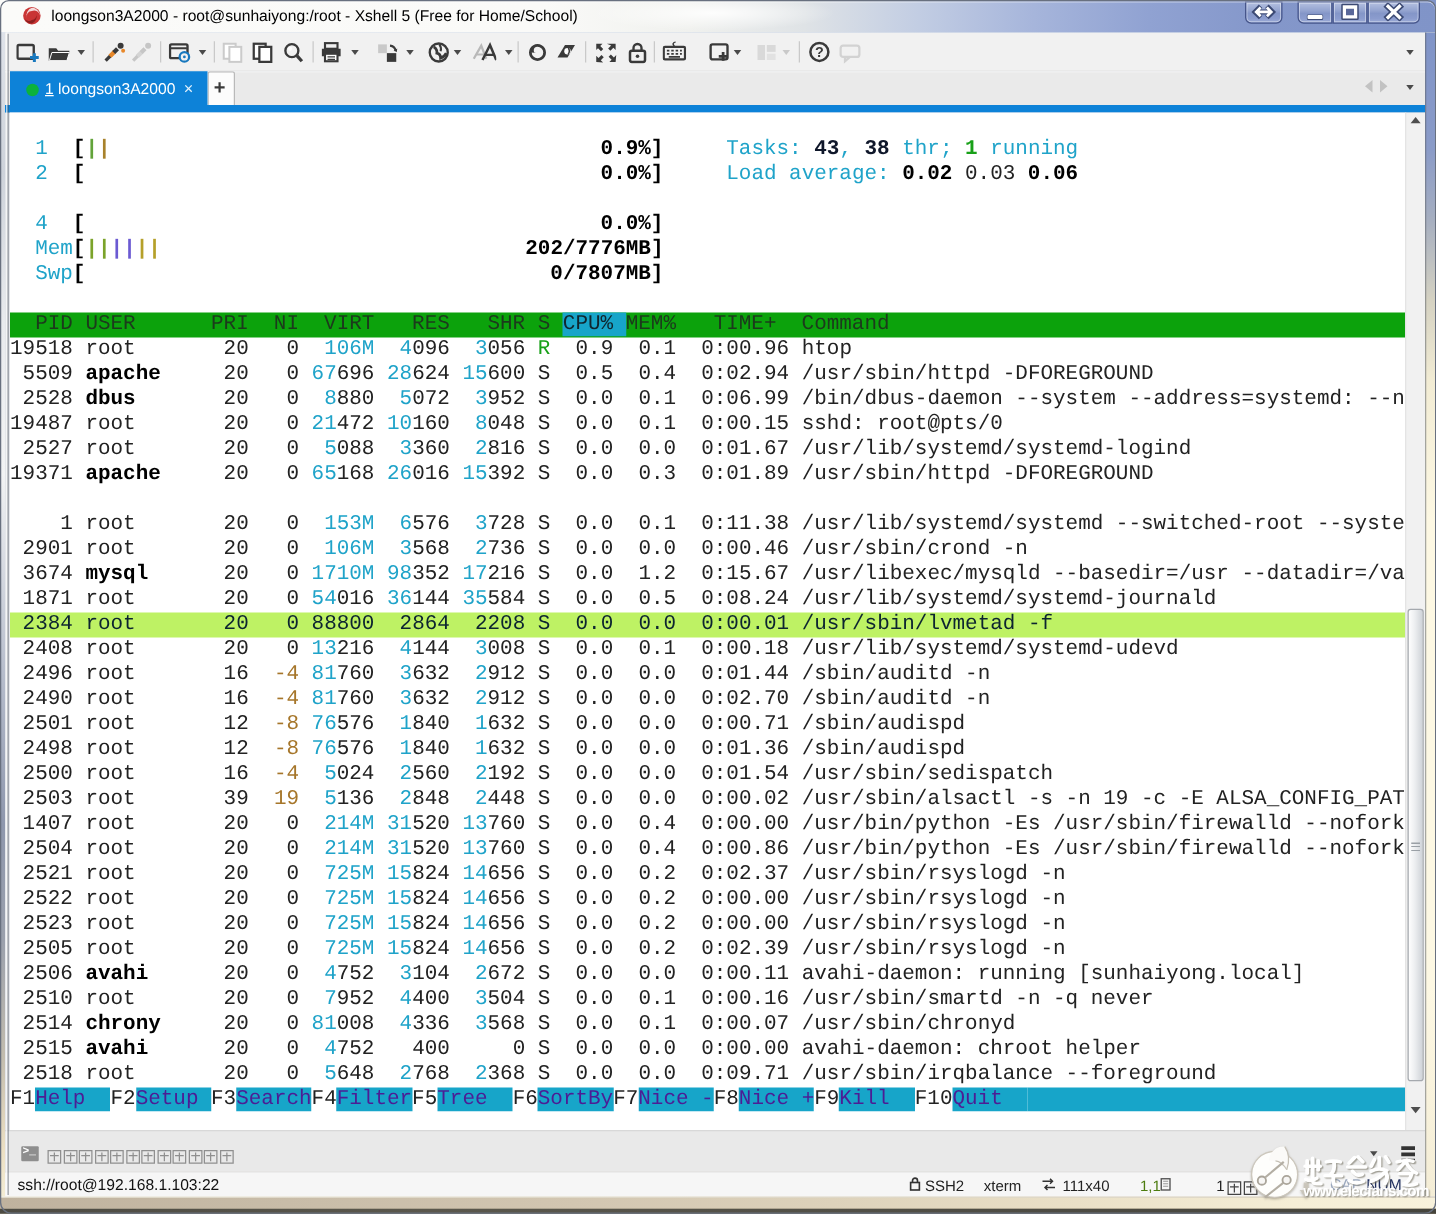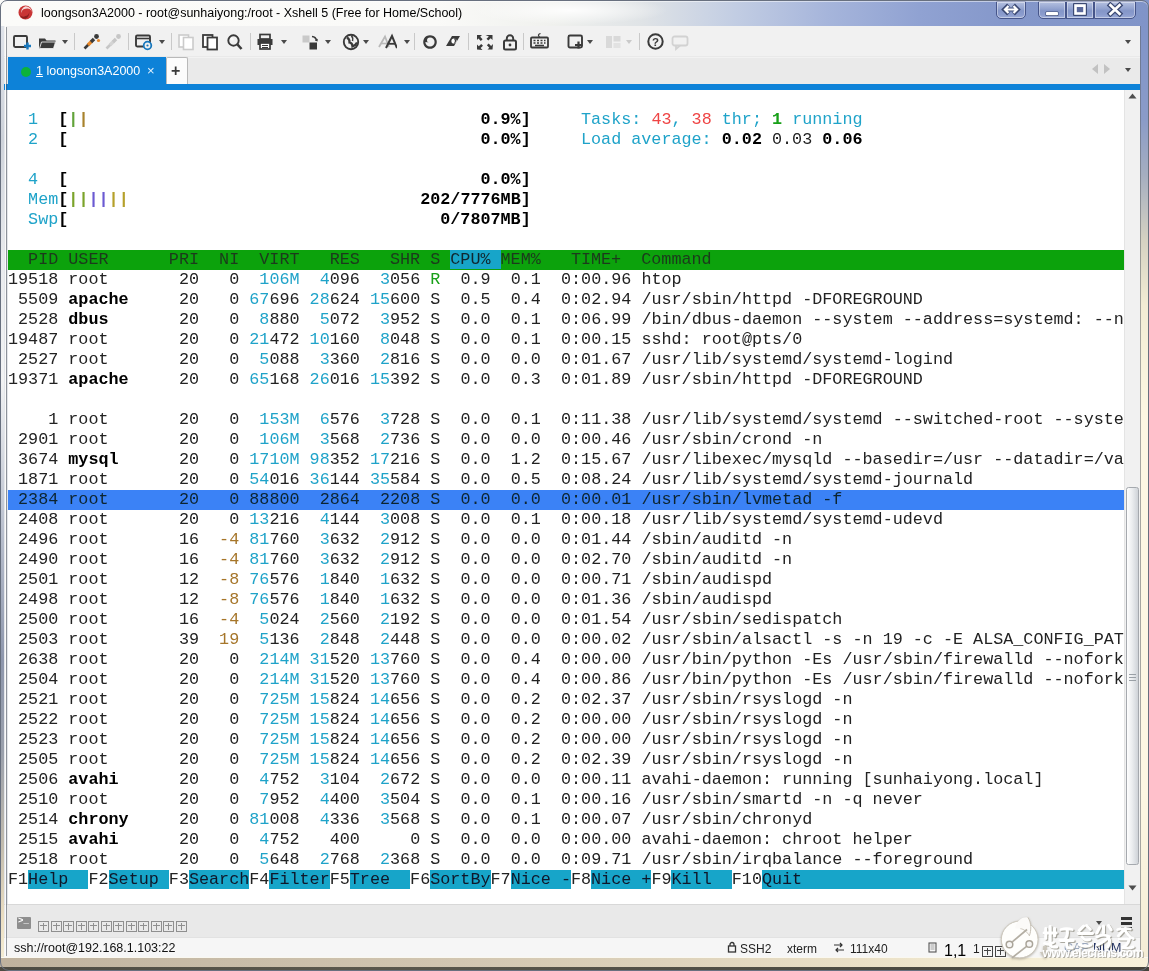--- a/index.html
+++ b/index.html
@@ -18,31 +18,31 @@
 #tabs{position:absolute;left:4px;top:57px;width:1136px;height:27px;background:#eaeaea;border-top:1px solid #f2f2f2}
 #stripe{position:absolute;left:4px;top:84px;width:1136px;height:6px;background:#0d82d8}
 #term{position:absolute;left:8px;top:90px;width:1116px;height:814px;background:#fff}
 #sbar{position:absolute;left:1124px;top:90px;width:16px;height:814px;background:#f1f1f1;border-left:1px solid #e4e4e4}
 #lstrip{position:absolute;left:4px;top:90px;width:4px;height:847px;background:#e4e6ea}
 #panel1{position:absolute;left:4px;top:904px;width:1136px;height:33px;background:#e9e9e9;border-top:1px solid #d8d8d8}
 #status{position:absolute;left:4px;top:937px;width:1136px;height:20px;background:#f6f6f6;border-top:1px solid #e2e2e2;font-size:12px;color:#1a1a1a}
 .tl{position:absolute;left:0;white-space:pre;font:16.75px/20px "Liberation Mono",monospace;color:#222}
 .tl i{font-style:normal}
 i.k{color:#222}i.b{color:#000;font-weight:bold}
-i.c{color:#1fa3c9}i.cb{color:#ef4444;font-weight:normal}
+i.c{color:#1fa3c9}i.cb{color:#0f172a;font-weight:bold}
 i.g{color:#18a018}i.gb{color:#18a018;font-weight:bold}
 i.y{color:#a6762a}
 i.bg1{color:#62a33a;font-weight:bold}i.by{color:#a8822c;font-weight:bold}
 i.bg2{color:#7ba32a;font-weight:bold}i.bb{color:#6b5ad2;font-weight:bold}i.by2{color:#b5a02a;font-weight:bold}
 .hdr{background:#0ca20c}
 .hdr i.hk{color:#1c3a1c}
 .hdr i.hs{background:#17a5c9;color:#10262e}
-.sel{background:#3b82f6}
+.sel{background:#bef264}
 .sel i.k,.sel i.c,.sel i.g,.sel i.y,.sel i.b{color:#0c2430;font-weight:normal}
-i.fb{background:#17a5c9;color:#0f172a}
+i.fb{background:#17a5c9;color:#4c1d95}
 .cj{display:inline-block;border:1px solid;position:relative}
 .cj:before{content:"";position:absolute;left:1px;right:1px;top:30%;border-top:1px solid;border-color:inherit}
 .cj:after{content:"";position:absolute;top:1px;bottom:1px;left:45%;border-left:1px solid;border-color:inherit}
 .sep{position:absolute;top:33px;width:1px;height:17px;background:#c9c9c9}
 .ico{position:absolute;top:7px}
 .dd{position:absolute;top:40px;width:0;height:0;border-left:3.5px solid transparent;border-right:3.5px solid transparent;border-top:4px solid #4a4a4a}
 .wbtn{position:absolute;top:1px;height:18px;border:1px solid #46558a;background:linear-gradient(180deg,#b4c0e0 0%,#94a4d0 40%,#8496c8 55%,#8b9cce 80%,#9dacd6 100%);box-shadow:inset 0 0 0 1px rgba(255,255,255,.4)}
 </style></head><body>
 <div id="win">
 
@@ -249,21 +249,21 @@
 <div class="tl " style="top:360px"><i class="k"> 3674 </i><i class="b">mysql     </i><i class="k"> 20</i> <i class="k">  0</i> <i class="c">1710M</i> <i class="c">98</i><i class="k">352</i> <i class="c">17</i><i class="k">216</i> <i class="k">S</i> <i class="k"> 0.0 </i><i class="k"> 1.2 </i><i class="k"> 0:15.67 </i><i class="k">/usr/libexec/mysqld --basedir=/usr --datadir=/va</i></div>
 <div class="tl " style="top:380px"><i class="k"> 1871 </i><i class="k">root      </i><i class="k"> 20</i> <i class="k">  0</i> <i class="c">54</i><i class="k">016</i> <i class="c">36</i><i class="k">144</i> <i class="c">35</i><i class="k">584</i> <i class="k">S</i> <i class="k"> 0.0 </i><i class="k"> 0.5 </i><i class="k"> 0:08.24 </i><i class="k">/usr/lib/systemd/systemd-journald</i>               </div>
 <div class="tl sel" style="top:400px"><i class="k"> 2384 </i><i class="k">root      </i><i class="k"> 20</i> <i class="k">  0</i> <i class="c">88</i><i class="k">800</i> <i class="c"> 2</i><i class="k">864</i> <i class="c"> 2</i><i class="k">208</i> <i class="k">S</i> <i class="k"> 0.0 </i><i class="k"> 0.0 </i><i class="k"> 0:00.01 </i><i class="k">/usr/sbin/lvmetad -f</i>                            </div>
 <div class="tl " style="top:420px"><i class="k"> 2408 </i><i class="k">root      </i><i class="k"> 20</i> <i class="k">  0</i> <i class="c">13</i><i class="k">216</i> <i class="c"> 4</i><i class="k">144</i> <i class="c"> 3</i><i class="k">008</i> <i class="k">S</i> <i class="k"> 0.0 </i><i class="k"> 0.1 </i><i class="k"> 0:00.18 </i><i class="k">/usr/lib/systemd/systemd-udevd</i>                  </div>
 <div class="tl " style="top:440px"><i class="k"> 2496 </i><i class="k">root      </i><i class="k"> 16</i> <i class="y"> -4</i> <i class="c">81</i><i class="k">760</i> <i class="c"> 3</i><i class="k">632</i> <i class="c"> 2</i><i class="k">912</i> <i class="k">S</i> <i class="k"> 0.0 </i><i class="k"> 0.0 </i><i class="k"> 0:01.44 </i><i class="k">/sbin/auditd -n</i>                                 </div>
 <div class="tl " style="top:460px"><i class="k"> 2490 </i><i class="k">root      </i><i class="k"> 16</i> <i class="y"> -4</i> <i class="c">81</i><i class="k">760</i> <i class="c"> 3</i><i class="k">632</i> <i class="c"> 2</i><i class="k">912</i> <i class="k">S</i> <i class="k"> 0.0 </i><i class="k"> 0.0 </i><i class="k"> 0:02.70 </i><i class="k">/sbin/auditd -n</i>                                 </div>
 <div class="tl " style="top:480px"><i class="k"> 2501 </i><i class="k">root      </i><i class="k"> 12</i> <i class="y"> -8</i> <i class="c">76</i><i class="k">576</i> <i class="c"> 1</i><i class="k">840</i> <i class="c"> 1</i><i class="k">632</i> <i class="k">S</i> <i class="k"> 0.0 </i><i class="k"> 0.0 </i><i class="k"> 0:00.71 </i><i class="k">/sbin/audispd</i>                                   </div>
 <div class="tl " style="top:500px"><i class="k"> 2498 </i><i class="k">root      </i><i class="k"> 12</i> <i class="y"> -8</i> <i class="c">76</i><i class="k">576</i> <i class="c"> 1</i><i class="k">840</i> <i class="c"> 1</i><i class="k">632</i> <i class="k">S</i> <i class="k"> 0.0 </i><i class="k"> 0.0 </i><i class="k"> 0:01.36 </i><i class="k">/sbin/audispd</i>                                   </div>
 <div class="tl " style="top:520px"><i class="k"> 2500 </i><i class="k">root      </i><i class="k"> 16</i> <i class="y"> -4</i> <i class="c"> 5</i><i class="k">024</i> <i class="c"> 2</i><i class="k">560</i> <i class="c"> 2</i><i class="k">192</i> <i class="k">S</i> <i class="k"> 0.0 </i><i class="k"> 0.0 </i><i class="k"> 0:01.54 </i><i class="k">/usr/sbin/sedispatch</i>                            </div>
 <div class="tl " style="top:540px"><i class="k"> 2503 </i><i class="k">root      </i><i class="k"> 39</i> <i class="y"> 19</i> <i class="c"> 5</i><i class="k">136</i> <i class="c"> 2</i><i class="k">848</i> <i class="c"> 2</i><i class="k">448</i> <i class="k">S</i> <i class="k"> 0.0 </i><i class="k"> 0.0 </i><i class="k"> 0:00.02 </i><i class="k">/usr/sbin/alsactl -s -n 19 -c -E ALSA_CONFIG_PAT</i></div>
-<div class="tl " style="top:560px"><i class="k"> 2638 </i><i class="k">root      </i><i class="k"> 20</i> <i class="k">  0</i> <i class="c"> 214M</i> <i class="c">31</i><i class="k">520</i> <i class="c">13</i><i class="k">760</i> <i class="k">S</i> <i class="k"> 0.0 </i><i class="k"> 0.4 </i><i class="k"> 0:00.00 </i><i class="k">/usr/bin/python -Es /usr/sbin/firewalld --nofork</i></div>
+<div class="tl " style="top:560px"><i class="k"> 1407 </i><i class="k">root      </i><i class="k"> 20</i> <i class="k">  0</i> <i class="c"> 214M</i> <i class="c">31</i><i class="k">520</i> <i class="c">13</i><i class="k">760</i> <i class="k">S</i> <i class="k"> 0.0 </i><i class="k"> 0.4 </i><i class="k"> 0:00.00 </i><i class="k">/usr/bin/python -Es /usr/sbin/firewalld --nofork</i></div>
 <div class="tl " style="top:580px"><i class="k"> 2504 </i><i class="k">root      </i><i class="k"> 20</i> <i class="k">  0</i> <i class="c"> 214M</i> <i class="c">31</i><i class="k">520</i> <i class="c">13</i><i class="k">760</i> <i class="k">S</i> <i class="k"> 0.0 </i><i class="k"> 0.4 </i><i class="k"> 0:00.86 </i><i class="k">/usr/bin/python -Es /usr/sbin/firewalld --nofork</i></div>
 <div class="tl " style="top:600px"><i class="k"> 2521 </i><i class="k">root      </i><i class="k"> 20</i> <i class="k">  0</i> <i class="c"> 725M</i> <i class="c">15</i><i class="k">824</i> <i class="c">14</i><i class="k">656</i> <i class="k">S</i> <i class="k"> 0.0 </i><i class="k"> 0.2 </i><i class="k"> 0:02.37 </i><i class="k">/usr/sbin/rsyslogd -n</i>                           </div>
 <div class="tl " style="top:620px"><i class="k"> 2522 </i><i class="k">root      </i><i class="k"> 20</i> <i class="k">  0</i> <i class="c"> 725M</i> <i class="c">15</i><i class="k">824</i> <i class="c">14</i><i class="k">656</i> <i class="k">S</i> <i class="k"> 0.0 </i><i class="k"> 0.2 </i><i class="k"> 0:00.00 </i><i class="k">/usr/sbin/rsyslogd -n</i>                           </div>
 <div class="tl " style="top:640px"><i class="k"> 2523 </i><i class="k">root      </i><i class="k"> 20</i> <i class="k">  0</i> <i class="c"> 725M</i> <i class="c">15</i><i class="k">824</i> <i class="c">14</i><i class="k">656</i> <i class="k">S</i> <i class="k"> 0.0 </i><i class="k"> 0.2 </i><i class="k"> 0:00.00 </i><i class="k">/usr/sbin/rsyslogd -n</i>                           </div>
 <div class="tl " style="top:660px"><i class="k"> 2505 </i><i class="k">root      </i><i class="k"> 20</i> <i class="k">  0</i> <i class="c"> 725M</i> <i class="c">15</i><i class="k">824</i> <i class="c">14</i><i class="k">656</i> <i class="k">S</i> <i class="k"> 0.0 </i><i class="k"> 0.2 </i><i class="k"> 0:02.39 </i><i class="k">/usr/sbin/rsyslogd -n</i>                           </div>
 <div class="tl " style="top:680px"><i class="k"> 2506 </i><i class="b">avahi     </i><i class="k"> 20</i> <i class="k">  0</i> <i class="c"> 4</i><i class="k">752</i> <i class="c"> 3</i><i class="k">104</i> <i class="c"> 2</i><i class="k">672</i> <i class="k">S</i> <i class="k"> 0.0 </i><i class="k"> 0.0 </i><i class="k"> 0:00.11 </i><i class="k">avahi-daemon: running [sunhaiyong.local]</i>        </div>
 <div class="tl " style="top:700px"><i class="k"> 2510 </i><i class="k">root      </i><i class="k"> 20</i> <i class="k">  0</i> <i class="c"> 7</i><i class="k">952</i> <i class="c"> 4</i><i class="k">400</i> <i class="c"> 3</i><i class="k">504</i> <i class="k">S</i> <i class="k"> 0.0 </i><i class="k"> 0.1 </i><i class="k"> 0:00.16 </i><i class="k">/usr/sbin/smartd -n -q never</i>                    </div>
 <div class="tl " style="top:720px"><i class="k"> 2514 </i><i class="b">chrony    </i><i class="k"> 20</i> <i class="k">  0</i> <i class="c">81</i><i class="k">008</i> <i class="c"> 4</i><i class="k">336</i> <i class="c"> 3</i><i class="k">568</i> <i class="k">S</i> <i class="k"> 0.0 </i><i class="k"> 0.1 </i><i class="k"> 0:00.07 </i><i class="k">/usr/sbin/chronyd</i>                               </div>
 <div class="tl " style="top:740px"><i class="k"> 2515 </i><i class="b">avahi     </i><i class="k"> 20</i> <i class="k">  0</i> <i class="c"> 4</i><i class="k">752</i> <i class="k">  400</i> <i class="k">    0</i> <i class="k">S</i> <i class="k"> 0.0 </i><i class="k"> 0.0 </i><i class="k"> 0:00.00 </i><i class="k">avahi-daemon: chroot helper</i>                     </div>
 <div class="tl " style="top:760px"><i class="k"> 2518 </i><i class="k">root      </i><i class="k"> 20</i> <i class="k">  0</i> <i class="c"> 5</i><i class="k">648</i> <i class="c"> 2</i><i class="k">768</i> <i class="c"> 2</i><i class="k">368</i> <i class="k">S</i> <i class="k"> 0.0 </i><i class="k"> 0.0 </i><i class="k"> 0:09.71 </i><i class="k">/usr/sbin/irqbalance --foreground</i>               </div>
@@ -297,21 +297,21 @@
 <div style="position:absolute;left:740px;top:942px;font-size:12px;color:#222">SSH2</div>
 <div style="position:absolute;left:787px;top:942px;font-size:12px;color:#222">xterm</div>
 <svg style="position:absolute;left:833px;top:942px" width="12" height="11">
       <path d="M1 3h8M7 1l2 2-2 2M11 8H3M5 6 3 8l2 2" stroke="#333" stroke-width="1.2" fill="none"></path>
     </svg>
 <div style="position:absolute;left:850px;top:942px;font-size:12px;color:#222">111x40</div>
 <svg style="position:absolute;left:928px;top:942px" width="10" height="11">
       <rect x="1" y="1" width="7" height="9" fill="none" stroke="#555" stroke-width="1.1"></rect>
       <path d="M2.5 3h4M2.5 5h4M2.5 7h4" stroke="#999" stroke-width="0.9"></path>
     </svg>
-<div style="position:absolute;left:944px;top:942px;font-size:16px;color:#000000">1,1</div>
+<div style="position:absolute;left:912px;top:942px;font-size:12px;color:#4d7c0f">1,1</div>
 <div style="position:absolute;left:973px;top:942px;font-size:12px;color:#222">1</div>
 <div style="position:absolute;left:982px;top:943px;height:11px"><span class="cj" style="width:11px;height:11px;border-color:#444;margin-right:2px"></span><span class="cj" style="width:11px;height:11px;border-color:#444;margin-right:2px"></span></div>
 <div style="position:absolute;left:1064px;top:941px;font-size:12.5px"><span style="color:#9aa7bd">CAP</span> <span style="color:#1e2d5c">NUM</span></div>
 
 <svg style="position:absolute;left:995px;top:895px;z-index:60" width="152" height="75" viewBox="0 0 152 75">
 <g style="filter:drop-shadow(0.8px 1.5px 1px rgba(115,110,95,.5))">
 <circle cx="24.7" cy="44.5" r="18.2" fill="#fefefc"></circle>
 <circle cx="24.7" cy="44.5" r="18.4" fill="none" stroke="#cdc8bd" stroke-width="1"></circle>
 <path d="M20 33.2 C 21.5 25.5 27 21.3 32.8 22.3 C 36.8 28 36.2 35.5 34.4 40.8 L 33.6 39.6 C 31.2 35.9 28.4 33.9 25.4 33.7 C 23.4 33.6 21.6 33.5 20 33.2 Z" fill="#fbfaf8"></path>
 <path d="M32.8 22.3 C 36.8 28 36.2 35.5 34.4 40.8" fill="none" stroke="#c6c1b6" stroke-width="1"></path>

